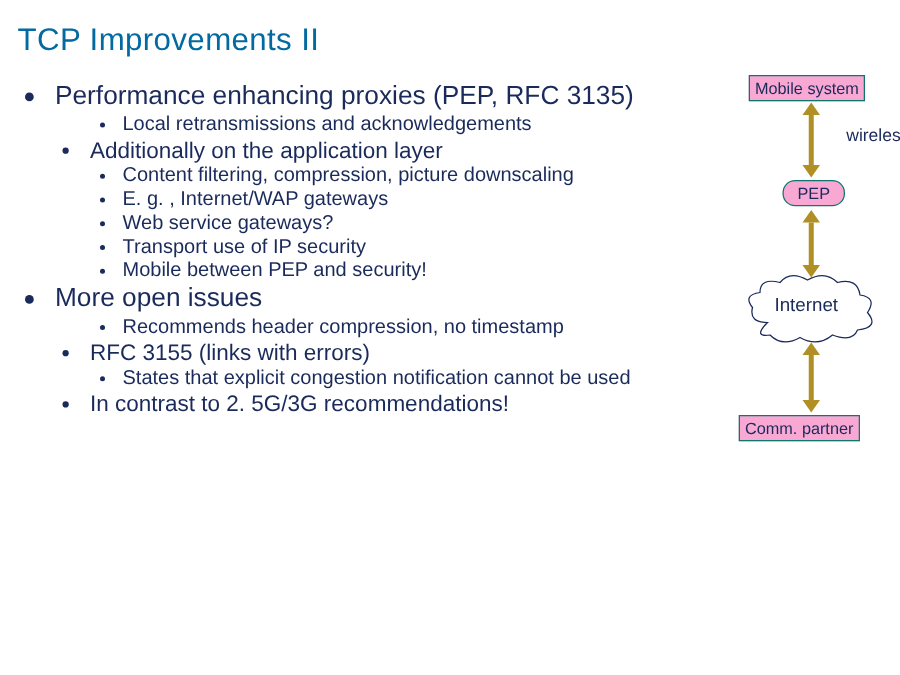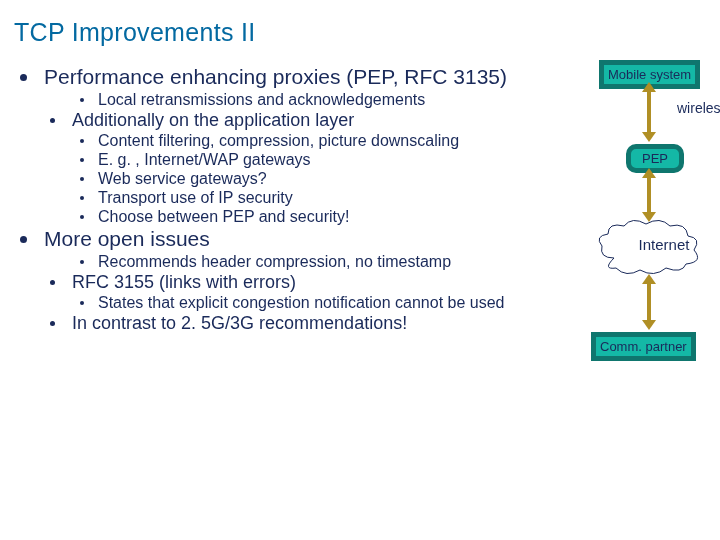--- a/index.html
+++ b/index.html
@@ -41,22 +41,22 @@
   
   .diagram {
     position: absolute;
     right: 6px;
     top: 60px;
     width: 130px;
     pointer-events: none;
   }
   .node {
     position: absolute;
-    border: 5px solid #0f766e;
-    background: #14b8a6;
+    border: 1px solid #0f766e;
+    background: #f9a8d4;
     font-size: 13px;
     color: #1a2a5a;
     text-align: center;
     padding: 2px 4px;
     white-space: nowrap;
   }
   .pep-node { border-radius: 10px; }
   .label-wireless {
     position: absolute;
     font-size: 14px;
@@ -84,21 +84,21 @@
 
   <div class="content">
     <ul>
       <li class="l1">Performance enhancing proxies (PEP, RFC 3135)</li>
       <li class="l3">Local retransmissions and acknowledgements</li>
       <li class="l2">Additionally on the application layer</li>
       <li class="l3">Content filtering, compression, picture downscaling</li>
       <li class="l3">E. g. , Internet/WAP gateways</li>
       <li class="l3">Web service gateways?</li>
       <li class="l3">Transport use of IP security</li>
-      <li class="l3">Choose between PEP and security!</li>
+      <li class="l3">Mobile between PEP and security!</li>
       <li class="l1">More open issues</li>
       <li class="l3">Recommends header compression, no timestamp</li>
       <li class="l2">RFC 3155 (links with errors)</li>
       <li class="l3">States that explicit congestion notification cannot be used</li>
       <li class="l2">In contrast to 2. 5G/3G recommendations!</li>
     </ul>
   </div>
 
   <div class="diagram">
 
@@ -115,21 +115,21 @@
 
     <svg class="arrows" style="left:58px; top:108px;" width="14" height="54">
       <polygon class="arrow-head" points="7,0 0,10 14,10"></polygon>
       <line class="arrow-line" x1="7" y1="10" x2="7" y2="44"></line>
       <polygon class="arrow-head" points="7,54 0,44 14,44"></polygon>
     </svg>
 
     <svg class="cloud" style="left:10px; top:158px;" width="110" height="60">
       <path d="M20 40 Q5 40 8 28 Q0 18 14 16 Q14 4 30 8 Q38 -2 52 6 Q66 -2 76 8 Q92 4 94 18 Q108 20 100 32 Q110 44 92 46 Q88 56 72 50 Q60 60 46 52 Q32 60 22 50 Q8 52 20 40 Z" fill="#fff" stroke="#1a2a5a" stroke-width="1"></path>
     </svg>
-    <div class="cloud-txt" style="left:30px; top:176px;">Internet</div>
+    <div class="cloud-txt" style="left:11px; top:176px;">Internet</div>
 
     <svg class="arrows" style="left:58px; top:214px;" width="14" height="56">
       <polygon class="arrow-head" points="7,0 0,10 14,10"></polygon>
       <line class="arrow-line" x1="7" y1="10" x2="7" y2="46"></line>
       <polygon class="arrow-head" points="7,56 0,46 14,46"></polygon>
     </svg>
 
     <div class="node" style="left:7px; top:272px;">Comm. partner</div>
   </div>
 </div>

